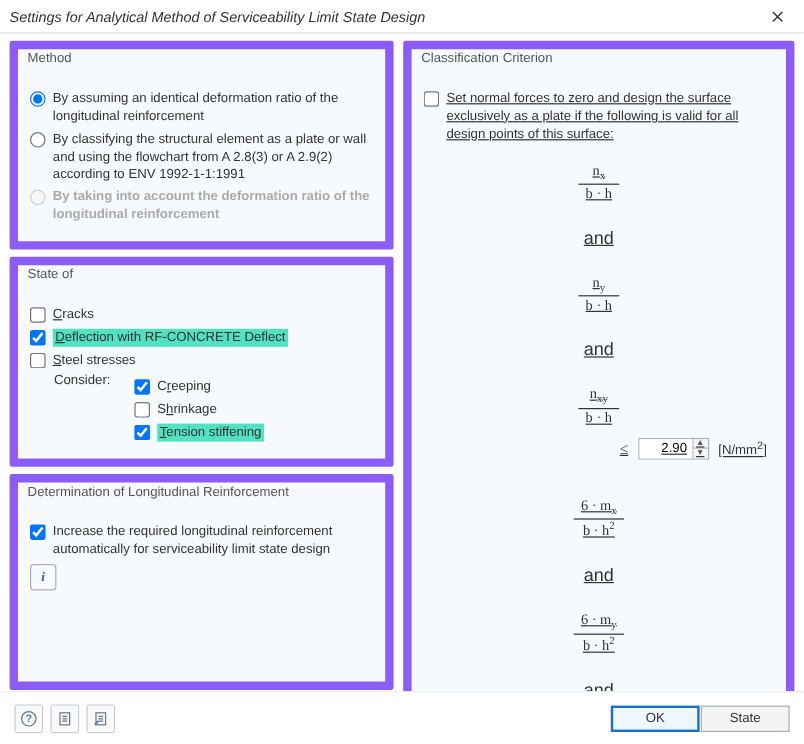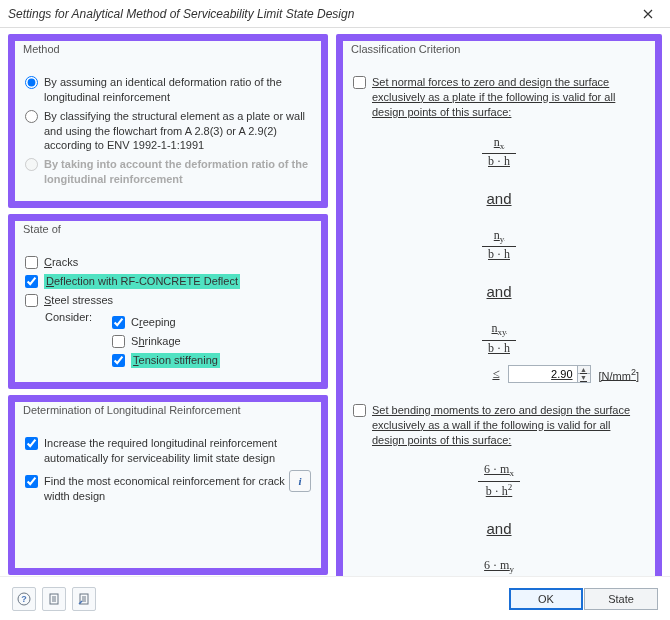--- a/index.html
+++ b/index.html
@@ -77,21 +77,21 @@
     display: flex; align-items: center; justify-content: flex-end;
     gap: 8px; margin: 6px 6px 4px 0;
   }
   .le { font-family: "Cambria Math", serif; font-size: 13px; }
   .spinbox {
     display: flex; align-items: stretch;
     border: 1px solid #a7b1bb;
     background: #fff; height: 18px;
   }
   .spinbox input {
-    border: none; width: 68px; text-align: right;
+    border: none; width: 44px; text-align: right;
     font-size: 11px; padding: 0 4px; font-family: inherit;
   }
   .spinbox .spins { display: flex; flex-direction: column; border-left: 1px solid #a7b1bb; }
   .spinbox .spins div {
     width: 12px; height: 8px; font-size: 7px; line-height: 8px;
     text-align: center; background: #f2f4f6; color: #555;
   }
   .spinbox .spins div:first-child { border-bottom: 1px solid #a7b1bb; }
   .unit { font-size: 11px; }
   .info-icon {
@@ -192,24 +192,20 @@
       </div>
     </div>
 
     <div class="group flex-fill">
       <div class="group-title">Determination of Longitudinal Reinforcement</div>
       <div class="opt">
         <input type="checkbox" checked="" style="">
         <label>Increase the required longitudinal reinforcement automatically for serviceability limit state design</label>
       </div>
       <div class="det-row">
-        <div class="opt" style="flex:1">
-          <input type="checkbox" checked="" style="">
-          <label>Find the most economical reinforcement for crack width design</label>
-        </div>
         <div class="info-icon">i</div>
       </div>
     </div>
 
   </div>
 
   <div class="col right">
     <div class="group flex-fill">
       <div class="group-title">Classification Criterion</div>
 
@@ -240,24 +236,20 @@
           <div class="spins">
               <div>▲</div>
               <div>▼</div>
             </div>
         </div>
         <span class="unit">[N/mm<span class="supsc">2</span>]</span>
       </div>
 
       <div style="height:12px"></div>
 
-      <div class="opt">
-        <input type="checkbox" style="">
-        <label>Set bending moments to zero and design the surface exclusively as a wall if the following is valid for all design points of this surface:</label>
-      </div>
       <div class="formula-row">
         <span class="frac">
             <span class="num">6 · m<span class="subsc">x</span></span>
             <span class="den">b · h<span class="supsc">2</span></span>
           </span>
         <span class="and">and</span>
         <span class="frac">
             <span class="num">6 · m<span class="subsc">y</span></span>
             <span class="den">b · h<span class="supsc">2</span></span>
           </span>

